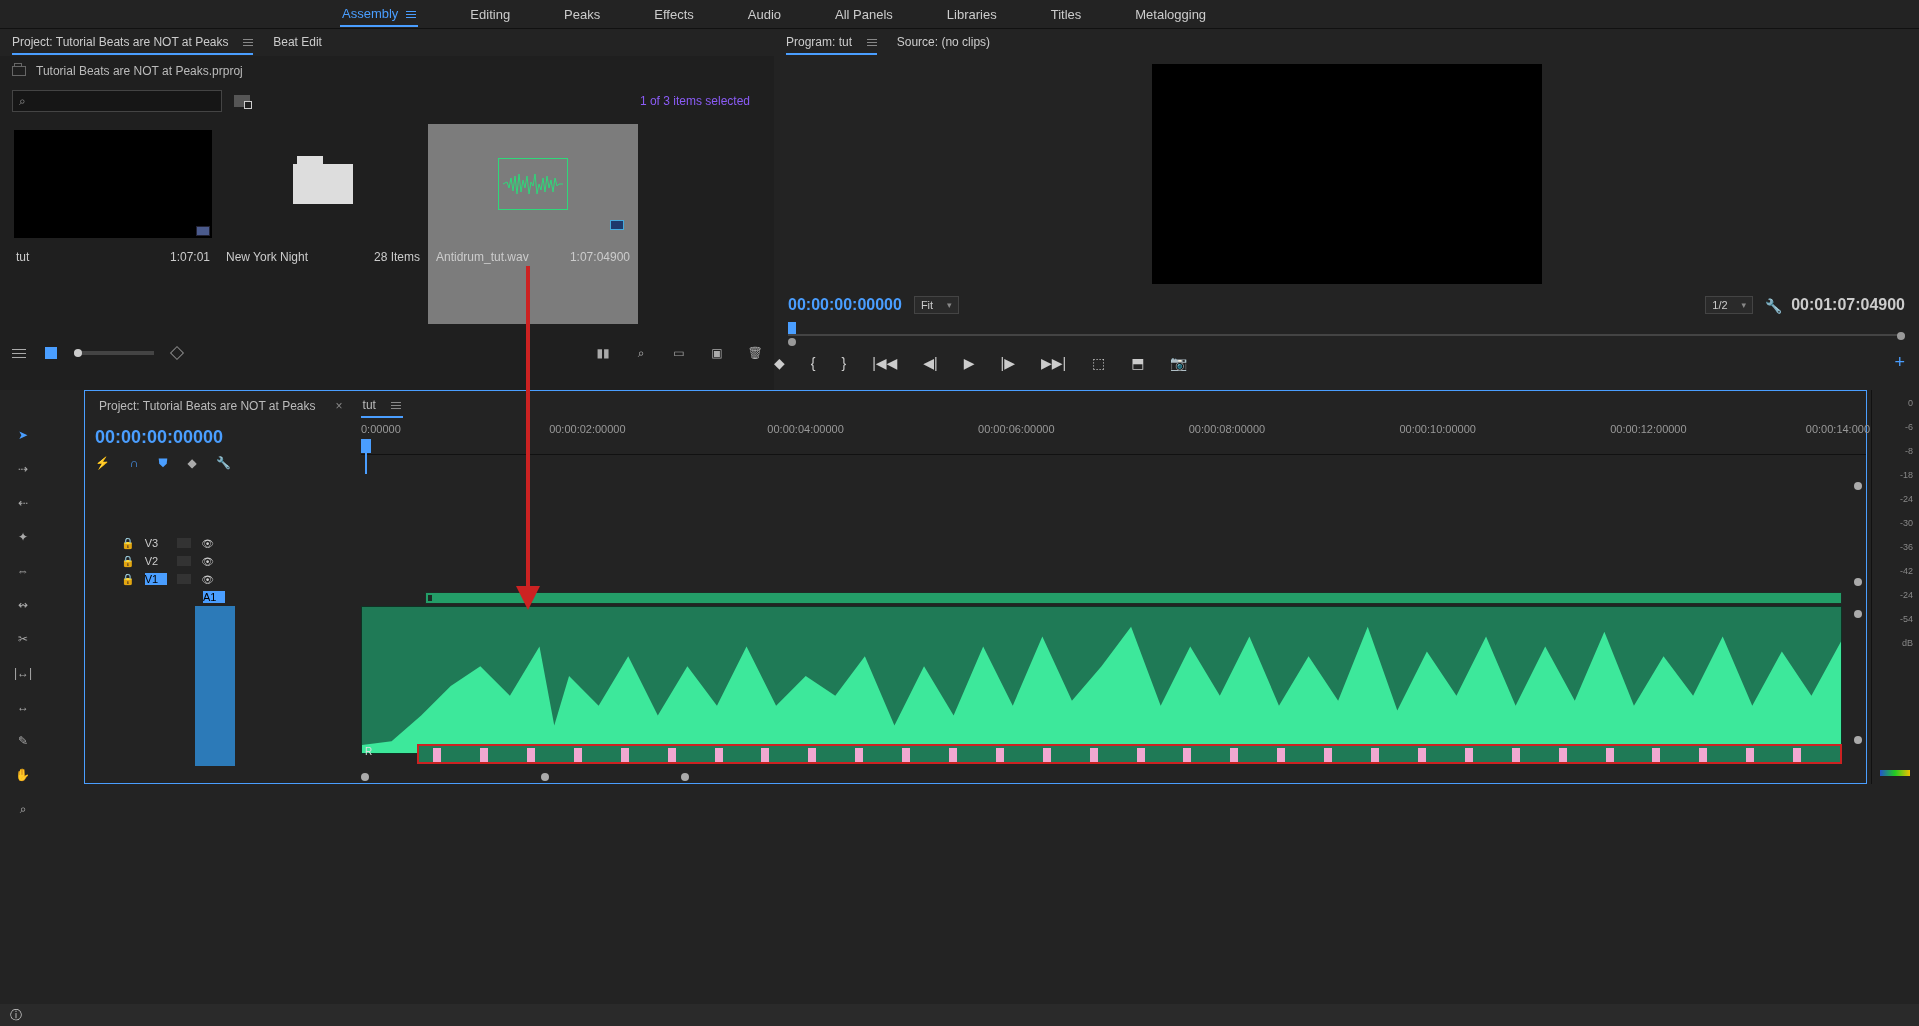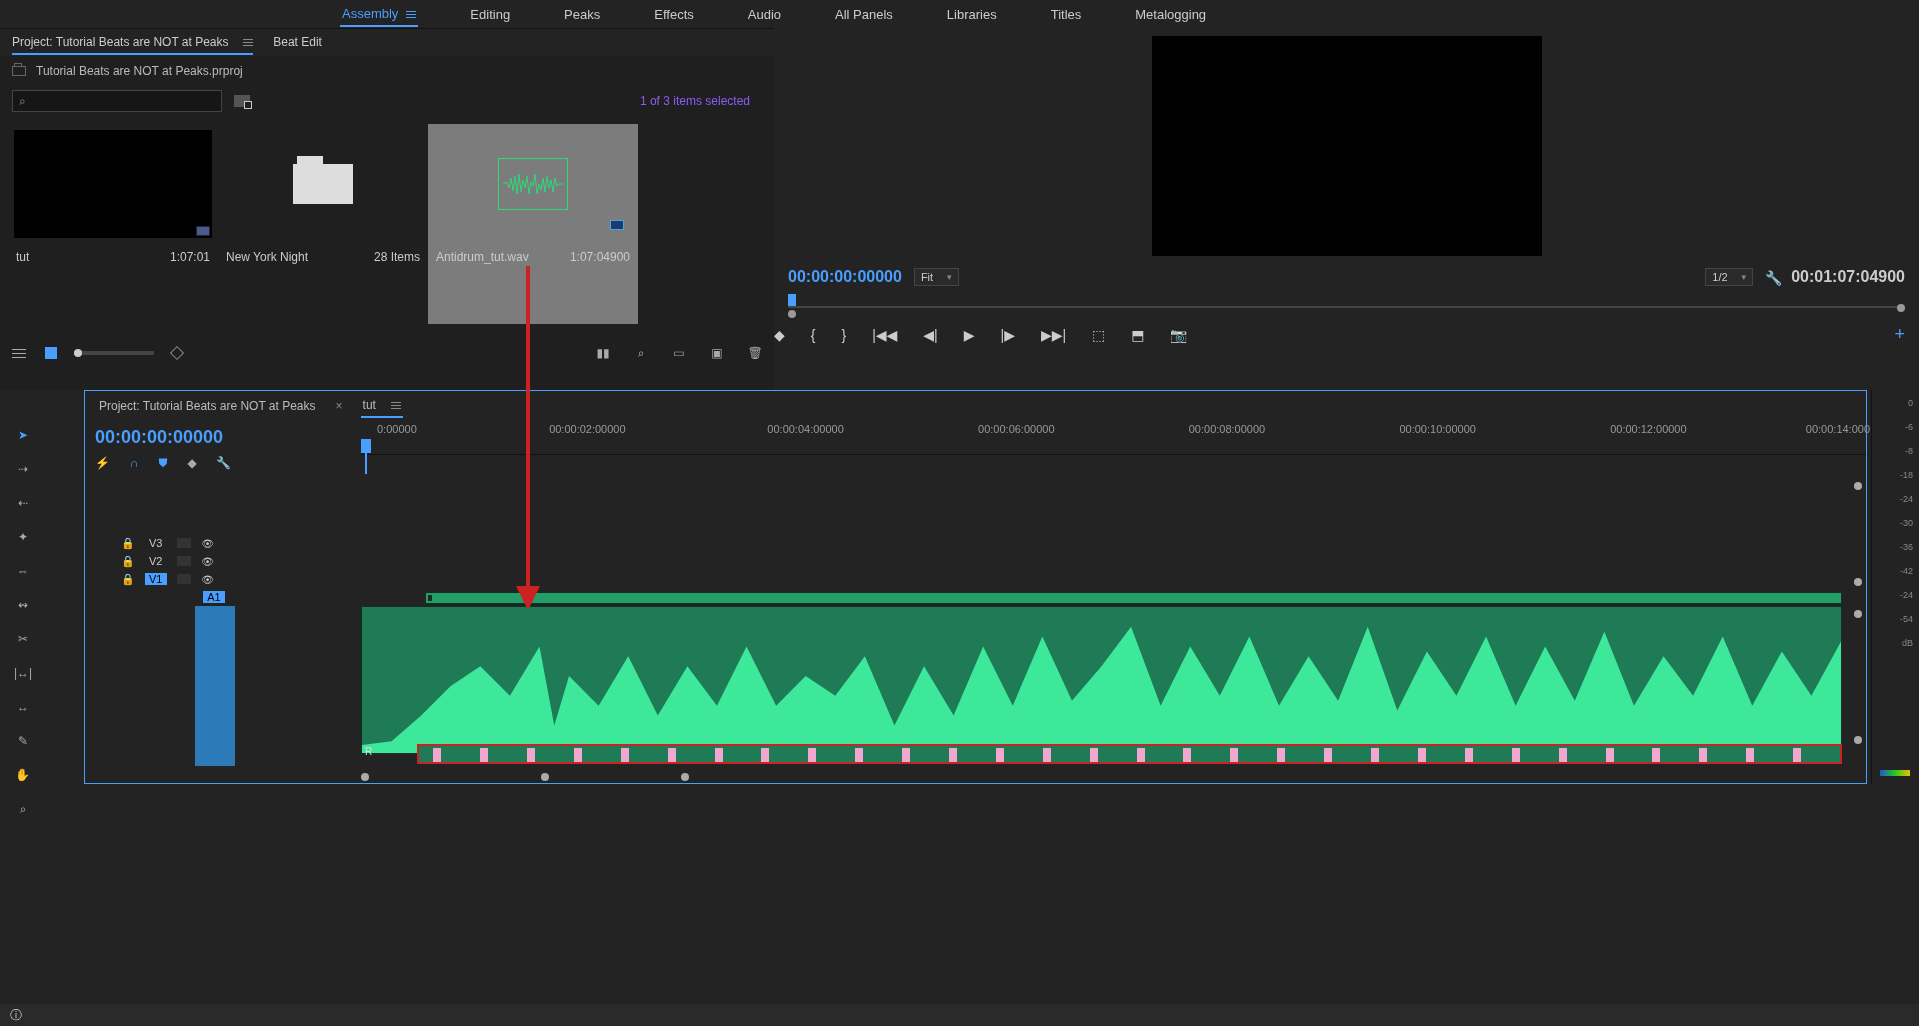--- a/index.html
+++ b/index.html
@@ -82,21 +82,21 @@
 .tl-toolbar{display:flex;gap:20px;color:#4a9eff;}
 .ruler{flex:1;height:34px;position:relative;color:#999;font-size:11px;border-bottom:1px solid #111;}
 .ruler .tick{position:absolute;top:2px;}
 .ruler .playhead{position:absolute;left:0;top:18px;width:10px;height:14px;background:#4a9eff;}
 .ruler .playhead:after{content:'';position:absolute;width:2px;height:320px;background:#4a9eff;left:4px;top:14px;}
 
 .tracks-row{display:flex;flex:1;}
 .tracks-left{width:276px;background:#232323;padding-top:60px;}
 .track-header{display:flex;align-items:center;height:18px;gap:10px;padding:0 10px 0 36px;font-size:11px;}
 .track-header .lock{color:#888;}
-.track-header .name{width:22px;text-align:center;}
+.track-header .name{width:22px;}
 .track-header .name.sel{background:#4a9eff;color:#000;}
 .track-header .tog{width:14px;height:10px;background:#333;cursor:pointer;}
 .eye{width:14px;height:10px;display:flex;align-items:center;justify-content:center;font-size:10px;}
 .a1-block{width:40px;height:160px;background:#2c7ab8;margin-left:110px;}
 
 .tracks-area{flex:1;position:relative;background:#232323;}
 .videoblock{position:absolute;left:64px;top:118px;right:0;height:12px;background:#239e68;border:1px solid #1e2b25;}
 .videoblock .m{position:absolute;left:2px;top:2px;width:4px;height:6px;background:#1e2b25;}
 .audioclip{position:absolute;left:0;top:132px;right:0;height:148px;background:#1f7a56;border:1px solid #0e3324;overflow:hidden;}
 .audioclip svg{width:100%;height:100%;}
@@ -210,20 +210,24 @@
         <span class="icon-btn">▮▮</span>
         <span class="icon-btn">⌕</span>
         <span class="icon-btn">▭</span>
         <span class="icon-btn">▣</span>
         <span class="icon-btn">🗑</span>
       </div>
     </div>
   </div>
 
   <div class="program-panel">
+    <div class="panel-tabs">
+      <span class="panel-tab active"><span>Program: tut</span>&nbsp;&nbsp;<span class="burger gray"><span></span><span></span><span></span></span></span>
+      <span class="panel-tab">Source: (no clips)</span>
+    </div>
     <div class="preview"></div>
     <div class="prog-ctl">
       <span class="timecode">00:00:00:00000</span>
       <span class="dropdown">Fit</span>
       <div class="prog-right">
         <span class="dropdown">1/2</span>
         <span class="wrench">🔧</span>
         <span style="color:#ccc;font-size:16px;font-weight:600">00:01:07:04900</span>
       </div>
     </div>
@@ -278,21 +282,21 @@
           <div class="tl-tc">00:00:00:00000</div>
           <div class="tl-toolbar">
             <span>⚡</span>
             <span>∩</span>
             <span>⛊</span>
             <span style="color:#aaa">◆</span>
             <span style="color:#aaa">🔧</span>
           </div>
         </div>
         <div class="ruler">
-          <span class="tick" style="left:16px">0:00000</span>
+          <span class="tick" style="left:0">0:00000</span>
           <span class="tick" style="left:12.5%">00:00:02:00000</span>
           <span class="tick" style="left:27%">00:00:04:00000</span>
           <span class="tick" style="left:41%">00:00:06:00000</span>
           <span class="tick" style="left:55%">00:00:08:00000</span>
           <span class="tick" style="left:69%">00:00:10:00000</span>
           <span class="tick" style="left:83%">00:00:12:00000</span>
           <span class="tick" style="left:96%">00:00:14:000</span>
           <div class="playhead"></div>
         </div>
       </div>

